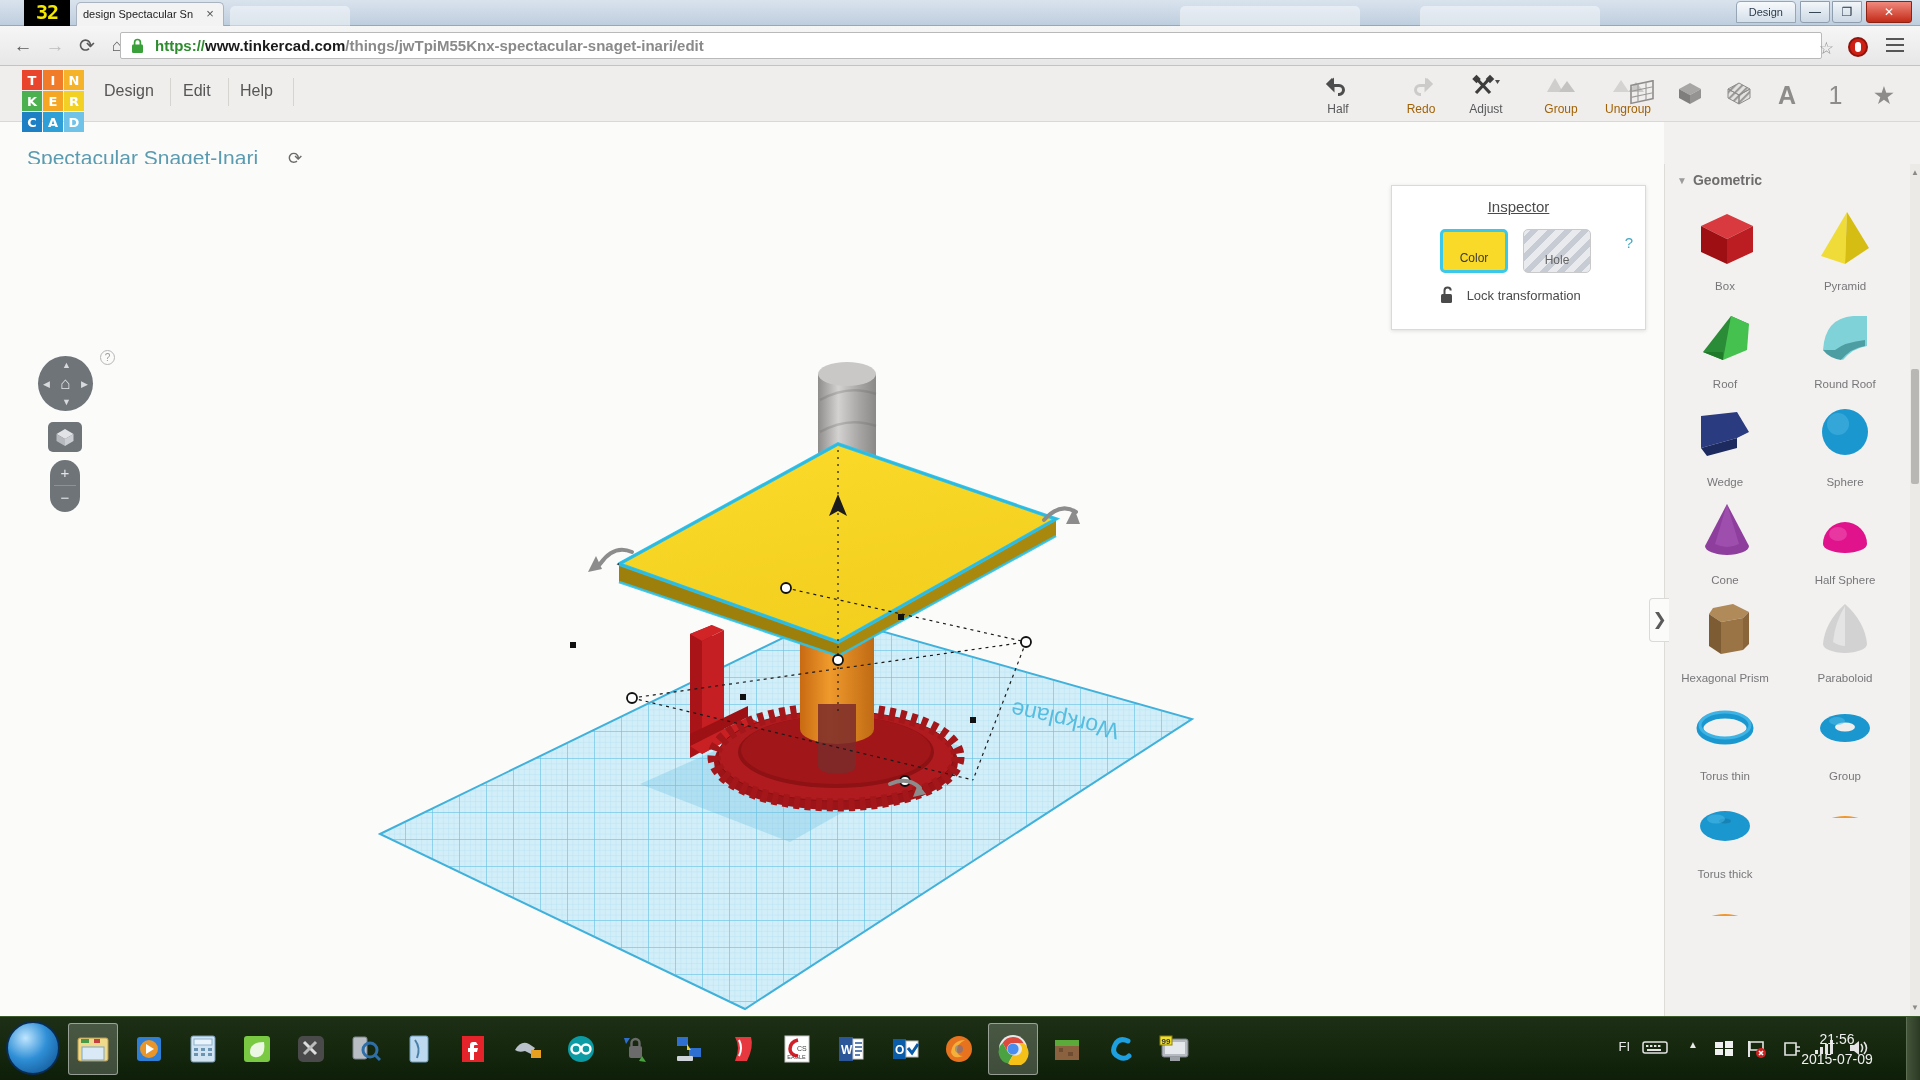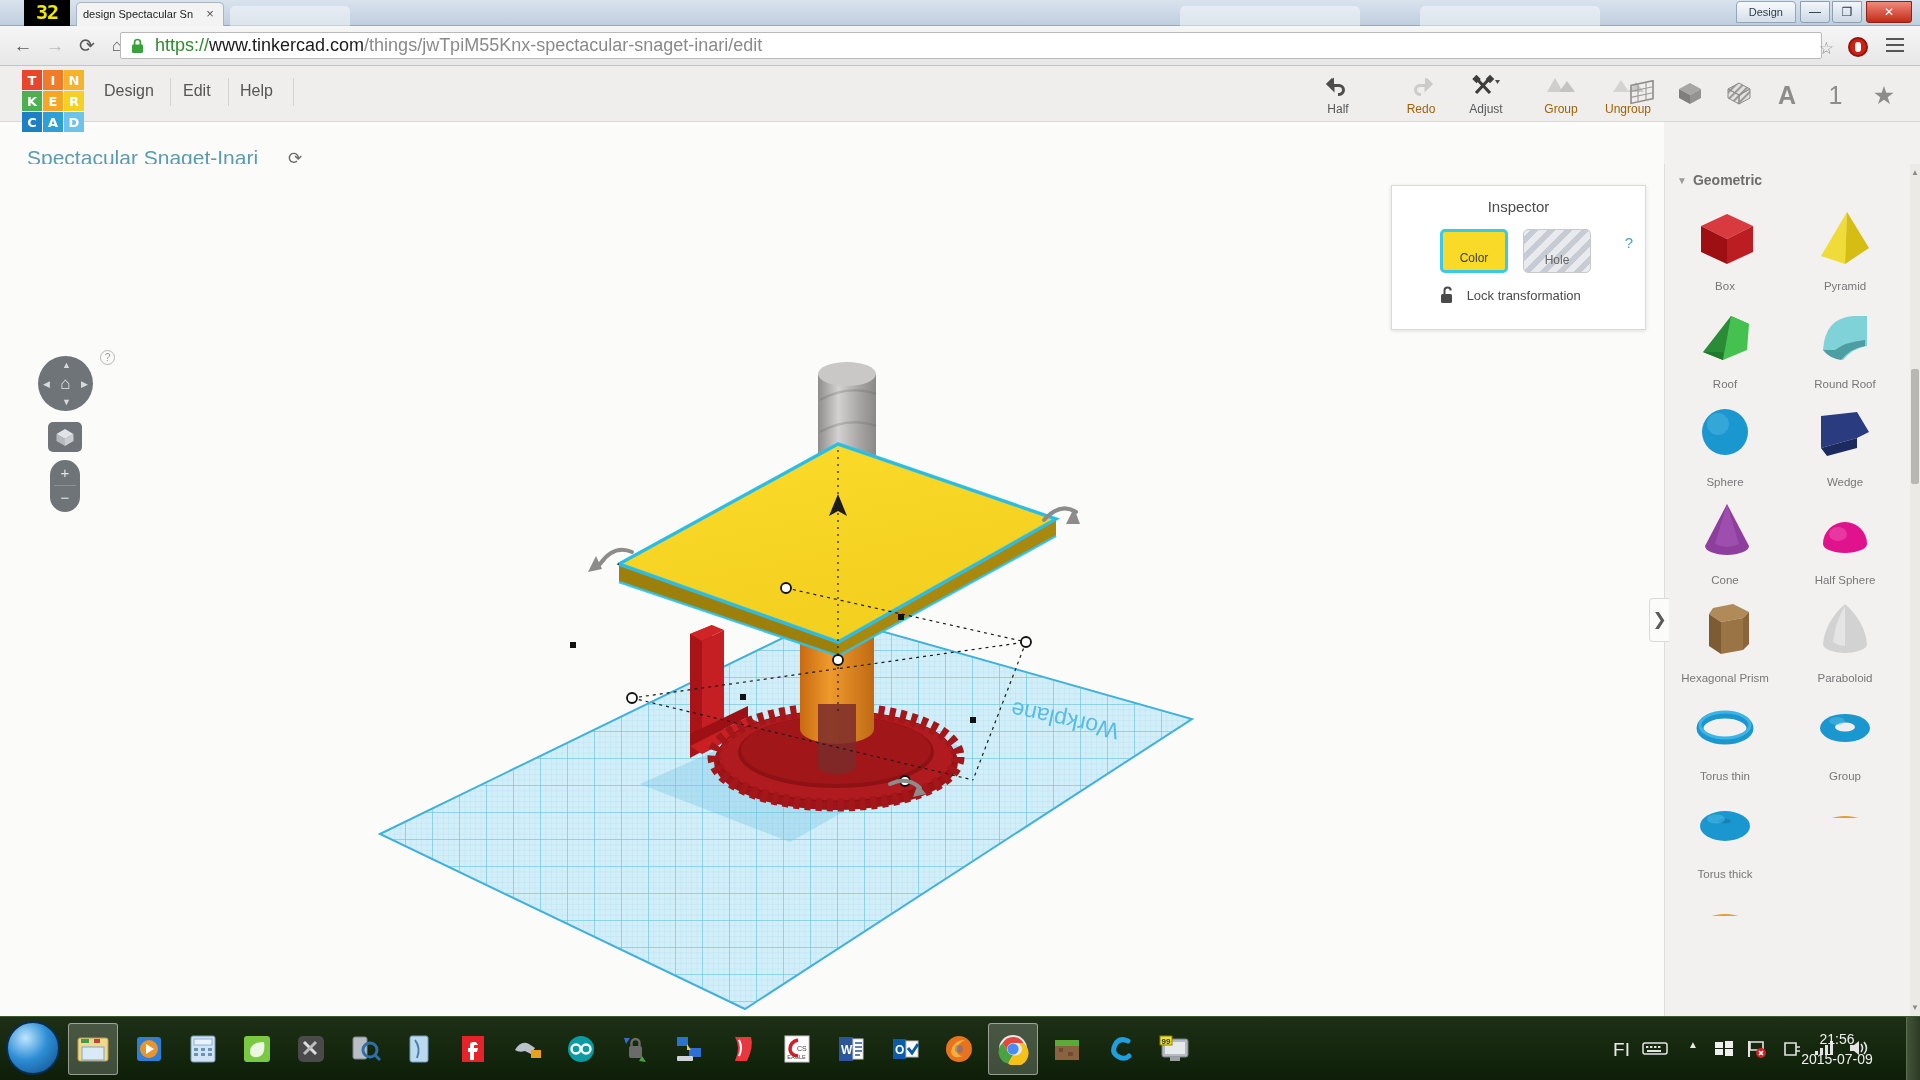--- a/index.html
+++ b/index.html
@@ -58,22 +58,22 @@
     border-bottom: 1px solid #c3c3c3;
   }
   .navbtn {
     position: absolute; top: 8px; width: 26px; height: 24px;
     font-size: 19px; color: #5a5a5a; text-align: center; line-height: 23px;
   }
   .navbtn.dim { color: #bdbdbd; }
   .urlbar {
     position: absolute; left: 120px; top: 6px; width: 1702px; height: 27px;
     background: #fff; border: 1px solid #b9b9b9; border-radius: 2px;
-    font-size: 18px; color: #333; line-height: 25px; padding-left: 34px;
-    white-space: nowrap; overflow: hidden;
+    font-size: 15px; color: #333; line-height: 25px; padding-left: 34px;
+    white-space: nowrap; overflow: hidden; font-weight: bold;
   }
   .lock-ico {
     position: absolute; left: 10px; top: 5px; width: 13px; height: 16px;
   }
   .url-scheme { color: #2e8b2e; }
   .url-host { color: #1a1a1a; }
   .url-path { color: #8a8a8a; }
   .star-ico { position: absolute; right: 86px; top: 12px; font-size: 17px; color: #8d8d8d; }
   .ext-ico {
     position: absolute; right: 52px; top: 11px; width: 20px; height: 20px;
@@ -167,21 +167,21 @@
     font-size: 10px; text-align: center; line-height: 13px;
   }
 
   
   .inspector {
     position: absolute; left: 1391px; top: 119px; width: 255px; height: 145px;
     background: #fff; border: 1px solid #ddd9d4;
     box-shadow: 0 1px 4px rgba(0,0,0,.12);
     z-index: 20;
   }
-  .insp-title { text-align: center; font-size: 15px; color: #4b4b4b; padding-top: 12px; }
+  .insp-title { text-align: center; font-size: 15px; color: #4b4b4b; padding-top: 12px; text-decoration: underline; }
   .swatch {
     position: absolute; top: 43px; width: 68px; height: 44px;
     border-radius: 5px; font-size: 12px; color: #3b3b3b;
     display: flex; align-items: flex-end; justify-content: center; padding-bottom: 5px;
   }
   .swatch.color { left: 48px; background: #fada28; border: 3px solid #3cc8e8; }
   .swatch.hole {
     left: 131px; border: 1px solid #c9c9c9; color: #636363;
     background: repeating-linear-gradient(-45deg, #e8eaee 0 6px, #c7ccd4 6px 12px);
   }
@@ -241,21 +241,21 @@
   }
   .tb-item {
     position: absolute; top: 6px; width: 50px; height: 52px;
     display: flex; align-items: center; justify-content: center;
   }
   .tb-item.active {
     background: rgba(255,255,255,.2);
     border: 1px solid rgba(255,255,255,.45); border-radius: 3px;
   }
   .tray { position: absolute; right: 0; top: 0; height: 64px; }
-  .tray-item { position: absolute; top: 22px; color: #e9e9e9; font-size: 19px; }
+  .tray-item { position: absolute; top: 22px; color: #e9e9e9; font-size: 13px; }
   .clock {
     position: absolute; right: 28px; top: 12px; width: 110px; text-align: center;
     color: #f0f0f0; font-size: 14px; line-height: 20px;
   }
   .show-desktop {
     position: absolute; right: 0; top: 0; width: 14px; height: 64px;
     background: linear-gradient(90deg, #43543b, #2b3a24);
     border-left: 1px solid #5d6f52;
   }
 </style>
@@ -624,32 +624,32 @@
       <div class="shape-cell">
         <svg class="shape-art" viewBox="0 0 76 68">
           <path d="M16 48 q2 -32 30 -34 h14 v30 q-14 2 -24 14 Z" fill="#7fd3d8"></path>
           <path d="M16 48 q6 8 18 10 q10 -12 24 -14 v-6 q-20 2 -30 10 Z" fill="#4d9ea3"></path>
         </svg>
         <span class="shape-label">Round Roof</span>
       </div>
 
       <div class="shape-cell">
         <svg class="shape-art" viewBox="0 0 76 68">
+          <path d="M14 16 L50 12 L62 32 L50 38 L14 48 Z" fill="#2a3b80"></path>
+          <path d="M14 48 L50 38 L50 48 L20 56 Z" fill="#1d2a60"></path>
+        </svg>
+        <span class="shape-label">Wedge</span>
+      </div>
+
+      <div class="shape-cell">
+        <svg class="shape-art" viewBox="0 0 76 68">
           <circle cx="38" cy="32" r="23" fill="#1b97cf"></circle>
           <circle cx="31" cy="24" r="11" fill="#49b4e0" opacity=".55"></circle>
         </svg>
         <span class="shape-label">Sphere</span>
-      </div>
-
-      <div class="shape-cell">
-        <svg class="shape-art" viewBox="0 0 76 68">
-          <path d="M14 16 L50 12 L62 32 L50 38 L14 48 Z" fill="#2a3b80"></path>
-          <path d="M14 48 L50 38 L50 48 L20 56 Z" fill="#1d2a60"></path>
-        </svg>
-        <span class="shape-label">Wedge</span>
       </div>
 
       <div class="shape-cell">
         <svg class="shape-art" viewBox="0 0 76 68">
           <path d="M40 6 L18 48 a22,9 0 0 0 44 0 Z" fill="#8e3f9e"></path>
           <path d="M40 6 L28 46 q12 6 24 0 Z" fill="#a859b8" opacity=".6"></path>
         </svg>
         <span class="shape-label">Cone</span>
       </div>
 

